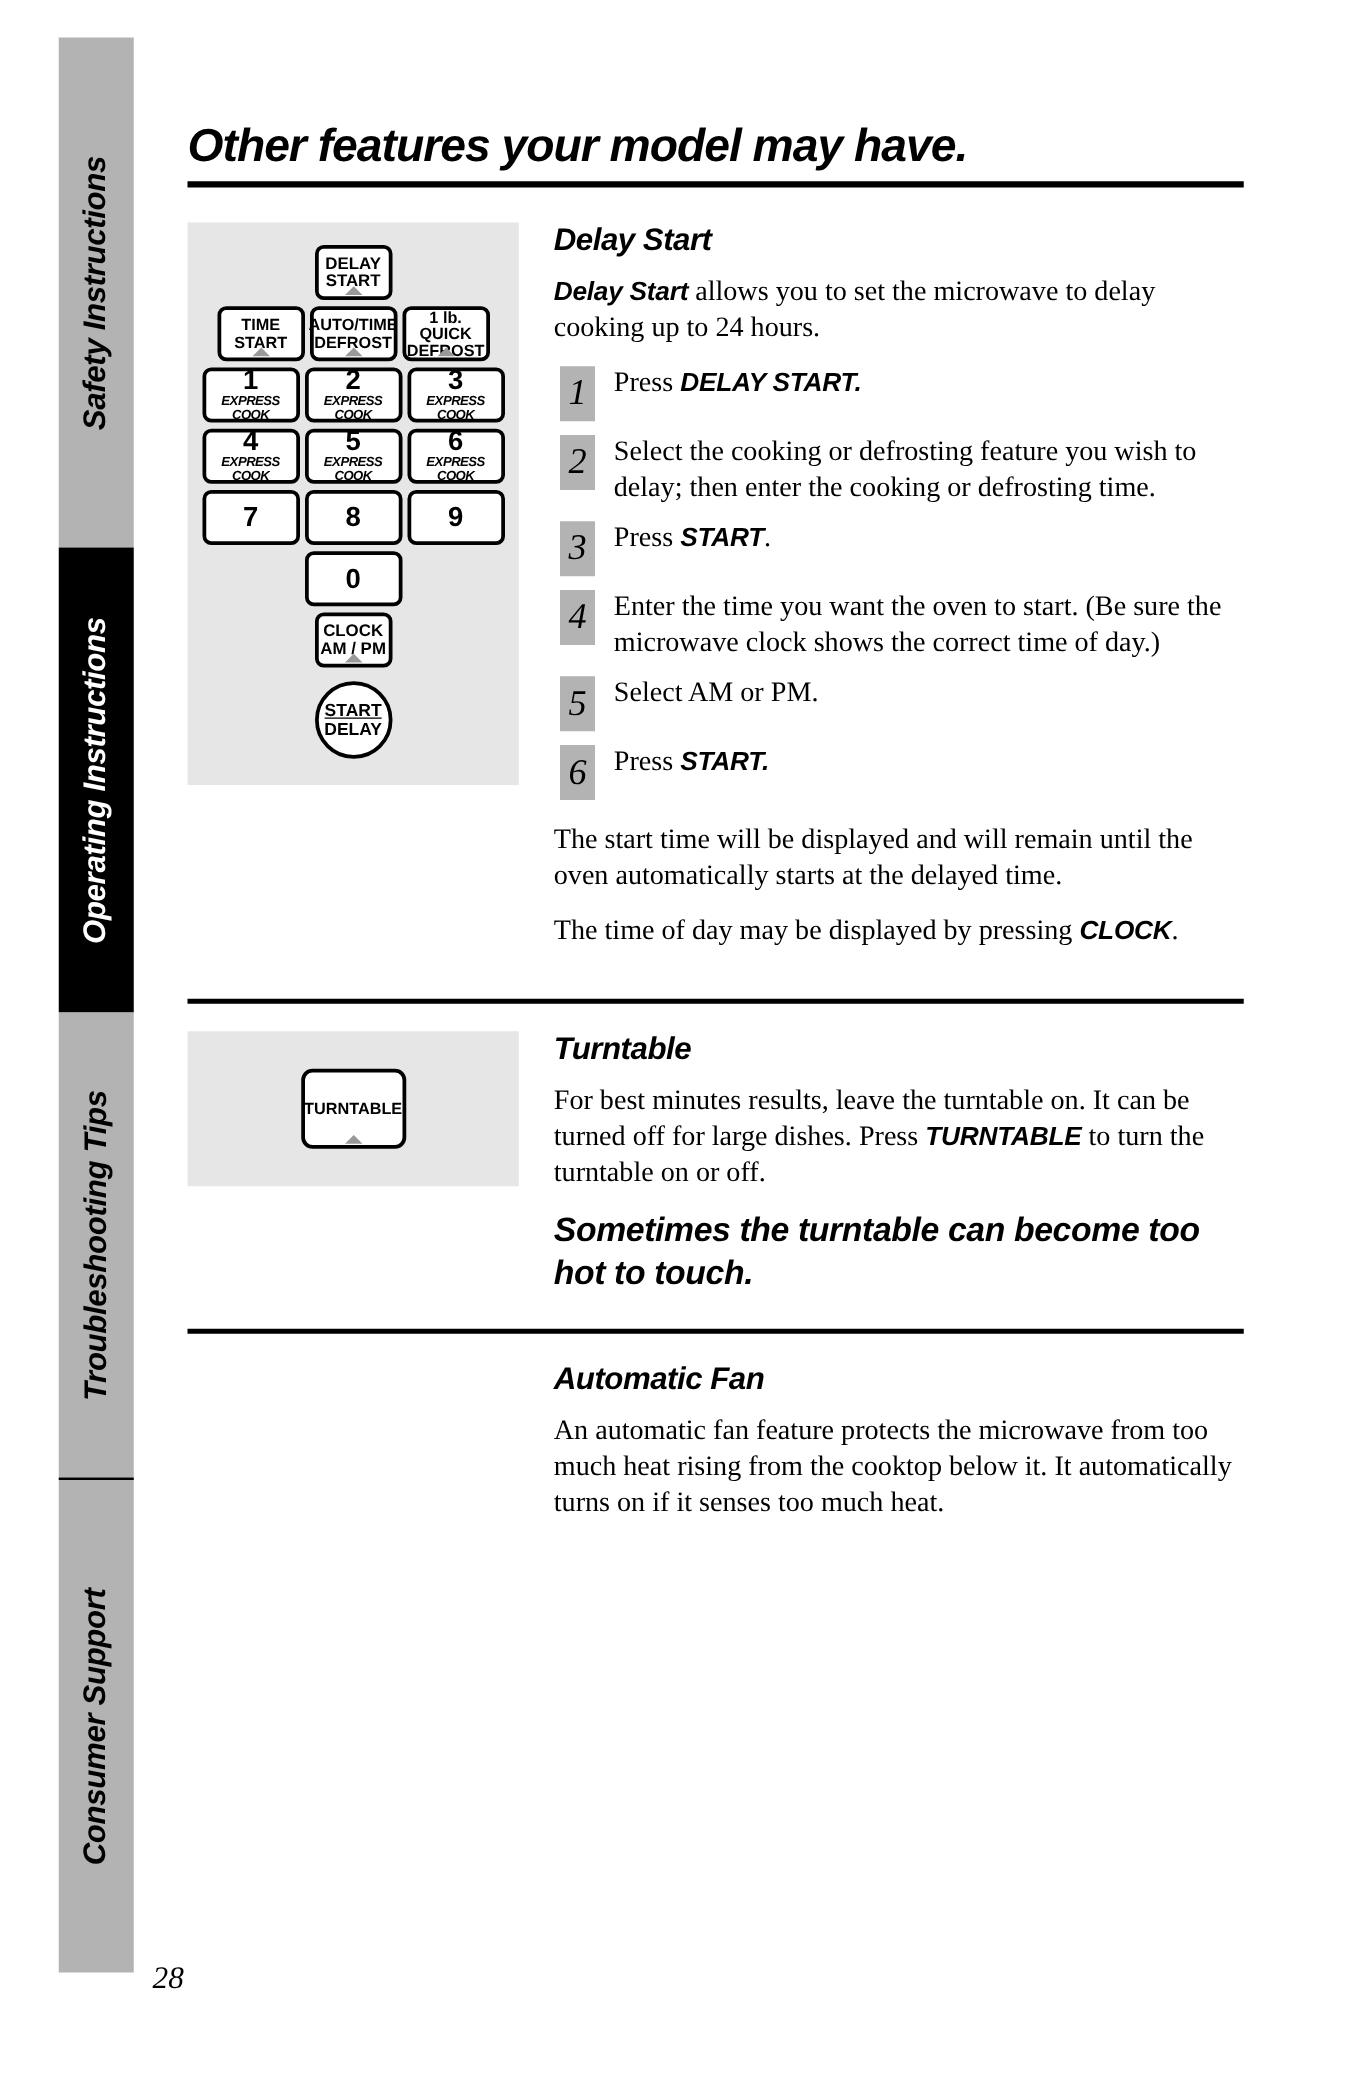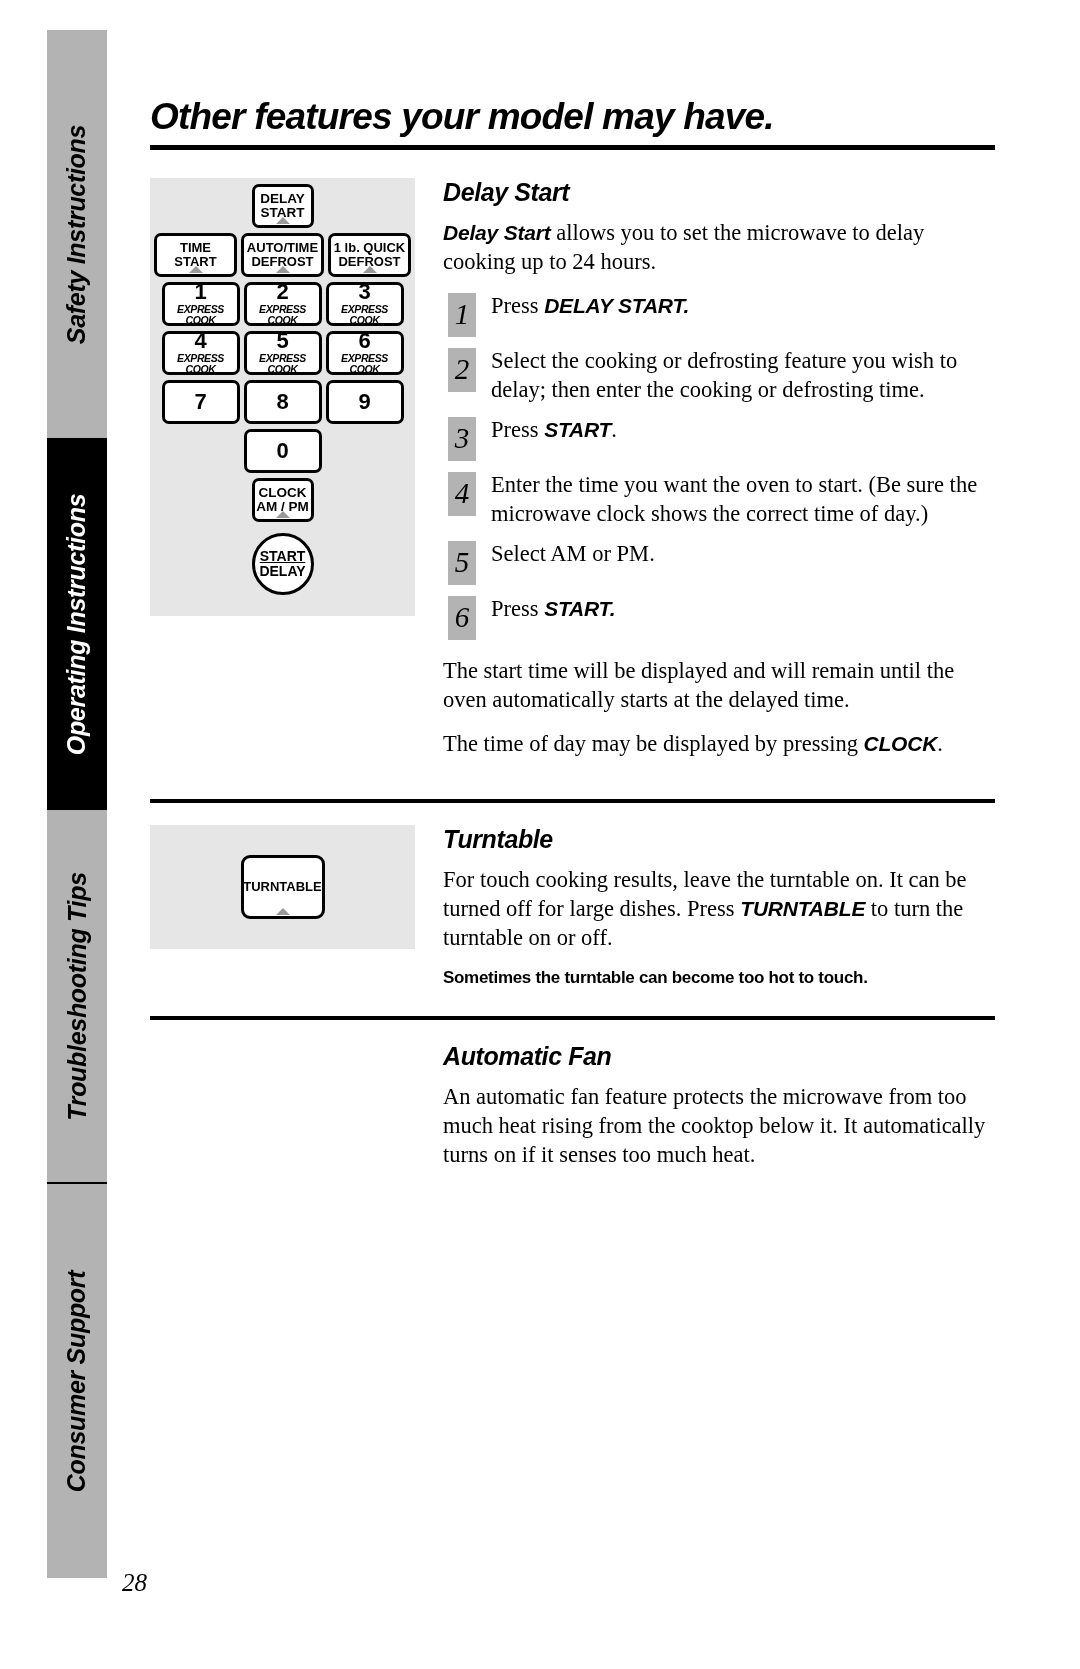--- a/index.html
+++ b/index.html
@@ -89,21 +89,21 @@
   .section {
     display: flex;
     align-items: flex-start;
     gap: 28px;
   }
   .panel-col { width: 265px; flex: none; }
   .text-col  { flex: 1; }
 
   .gray-panel {
     background: #e6e6e6;
-    padding: 6px 10px 16px 10px;
+    padding: 18px 10px 16px 10px;
     display: flex;
     flex-direction: column;
     align-items: center;
   }
   .gray-panel.small {
     padding: 30px 10px 30px 10px;
   }
 
   
   .kp-row {
@@ -131,21 +131,21 @@
     position: absolute;
     bottom: 1px;
     left: 50%;
     transform: translateX(-50%);
     width: 0; height: 0;
     border-left: 7px solid transparent;
     border-right: 7px solid transparent;
     border-bottom: 7px solid #999;
   }
   .key-delay  { width: 62px;  height: 44px; font-size: 13.5px; }
-  .key-fn     { width: 83px;  height: 44px; font-size: 13px; }
+  .key-fn     { width: 70px;  height: 44px; font-size: 13px; }
   .key-num    { width: 78px;  height: 44px; }
   .key-num .big { font-size: 22px; line-height: 1; }
   .key-num .sub { font-size: 10.5px; letter-spacing: -0.4px; margin-top: 1px; font-style: italic; }
   .key-num.plain .big { font-size: 22px; }
   .key-clock  { width: 62px; height: 44px; font-size: 13.5px; }
   .key-start  {
     width: 62px; height: 62px; border-radius: 50%;
     font-size: 14px; margin-top: 6px;
   }
   .key-start .u { text-decoration: underline; }
@@ -171,22 +171,23 @@
   }
   .sans-b {
     font-family: "Liberation Sans", sans-serif;
     font-style: italic;
     font-weight: bold;
     font-size: 21px;
     letter-spacing: -0.2px;
   }
   p.caution {
     font-family: "Liberation Sans", sans-serif;
-    font-weight: bold;
-    font-size: 17px;
+    font-style: italic;
+    font-weight: bold;
+    font-size: 27px;
     letter-spacing: -0.3px;
     line-height: 1.26;
     margin-bottom: 2px;
   }
 
   
   ol.steps { list-style: none; margin: 2px 0 18px 0; }
   li.step {
     position: relative;
     padding-left: 48px;
@@ -395,21 +396,21 @@
           <div class="key key-turntable">
             <span>TURNTABLE</span>
             <span class="tri"></span>
           </div>
         </div>
       </div>
 
       <div class="text-col">
         <h2 class="head">Turntable</h2>
 
-        <p class="body"><span>For touch cooking results, leave the turntable on. It can be turned off for large dishes. Press </span><span class="sans-b">TURNTABLE</span><span> to turn the turntable on or off.</span></p>
+        <p class="body"><span>For best minutes results, leave the turntable on. It can be turned off for large dishes. Press </span><span class="sans-b">TURNTABLE</span><span> to turn the turntable on or off.</span></p>
 
         <p class="caution">Sometimes the turntable can become too hot to touch.</p>
       </div>
     </div>
 
     <div class="section-rule"></div>
 
     <div class="section">
       <div class="panel-col"></div>
       <div class="text-col">

